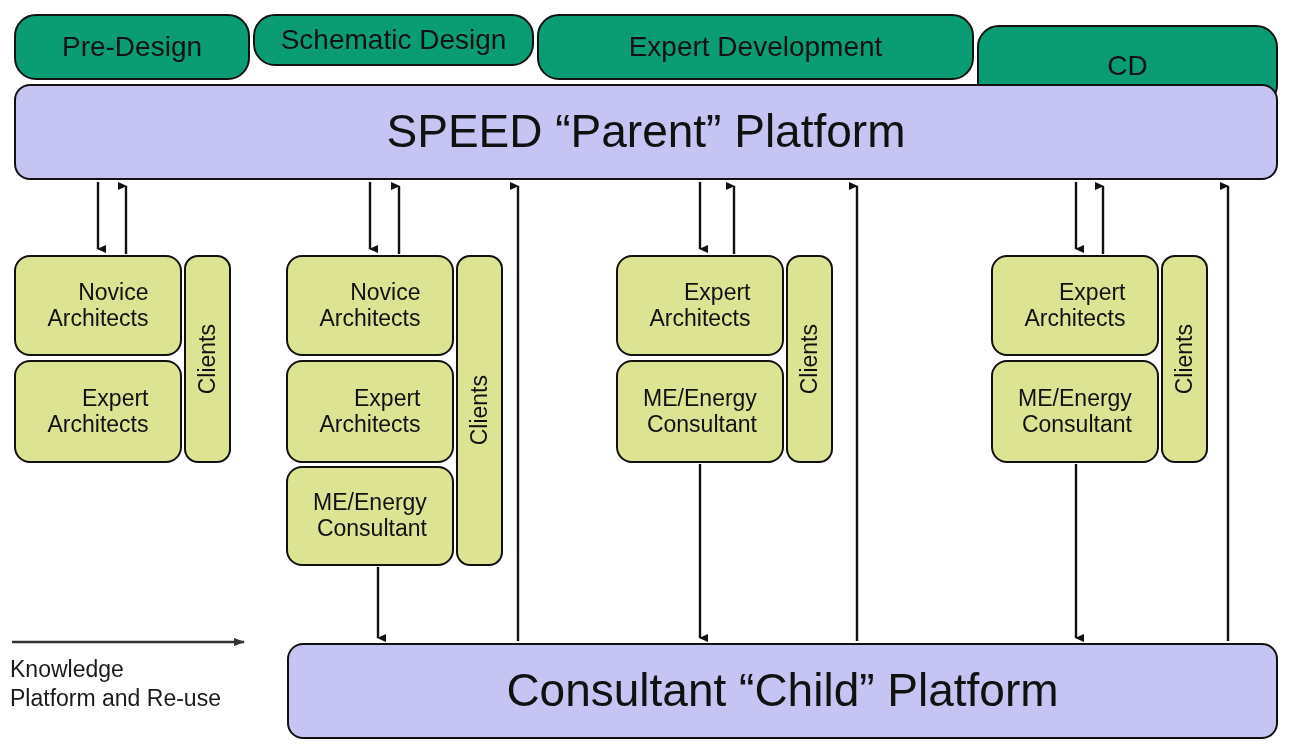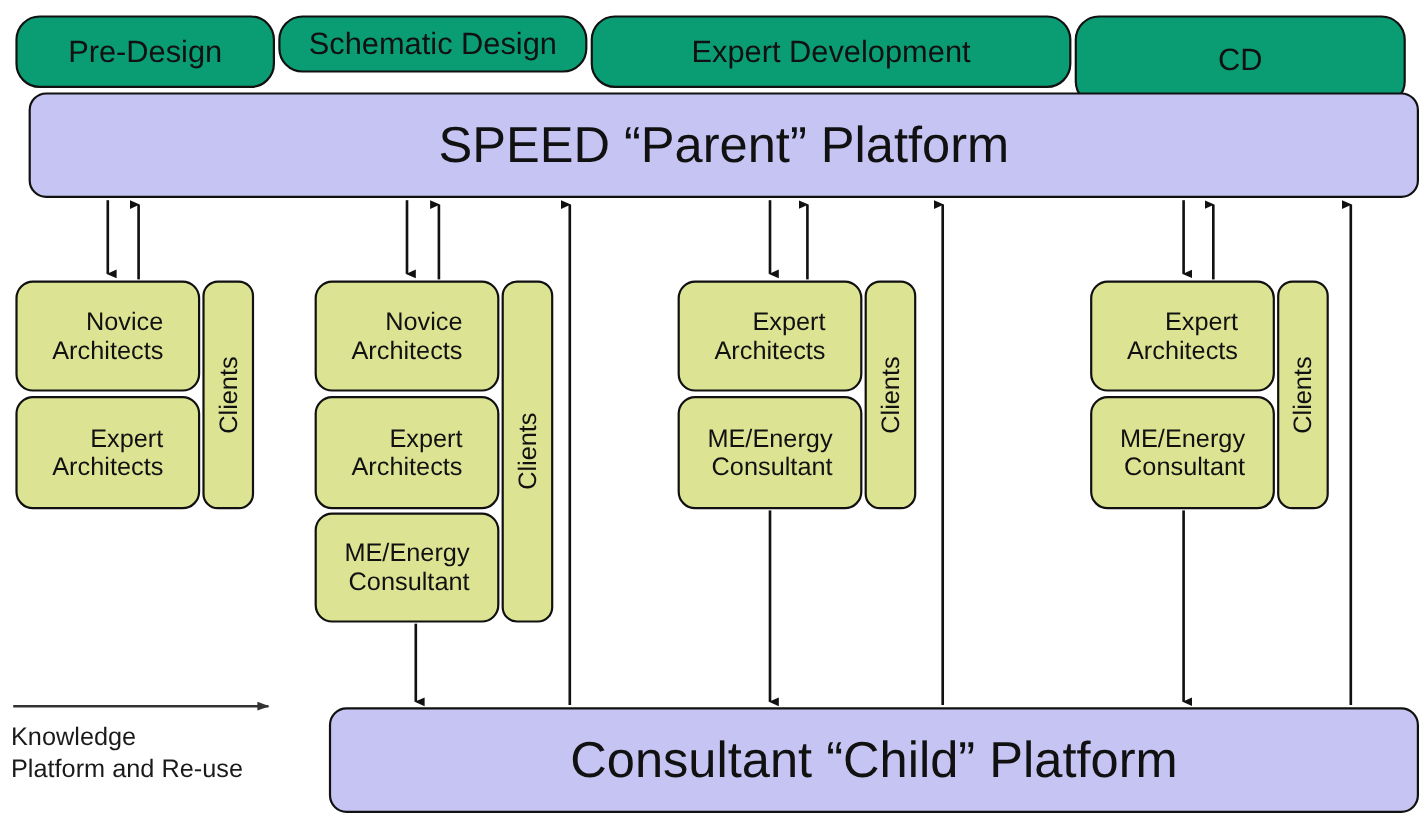--- a/index.html
+++ b/index.html
@@ -26,21 +26,20 @@
   .phase{
     background:#0a9d74;
     color:#111111;
     font-size:28px;
     border-radius:22px;
   }
   .platform{
     background:#c5c4f2;
     color:#111111;
     border-radius:16px;
-    margin-left:12px;
   }
   .parent-platform{font-size:46px;}
   .child-platform{font-size:46px;}
   .role{
     background:#dce493;
     color:#111111;
     font-size:23px;
     border-radius:16px;
   }
   .role .lines{display:block;}
@@ -73,21 +72,21 @@
 
   <div class="node phase" style="left:14px;top:14px;width:236px;height:66px;">
     <span>Pre-Design</span>
   </div>
   <div class="node phase" style="left:253px;top:14px;width:281px;height:52px;">
     <span>Schematic Design</span>
   </div>
   <div class="node phase" style="left:537px;top:14px;width:437px;height:66px;">
     <span>Expert Development</span>
   </div>
-  <div class="node phase" style="left:977px;top:14px;width:301px;height:82px;">
+  <div class="node phase" style="left:977px;top:25px;width:301px;height:82px;">
     <span>CD</span>
   </div>
 
   <div class="node platform parent-platform" style="left:14px;top:84px;width:1264px;height:96px;">
     <span>SPEED “Parent” Platform</span>
   </div>
 
   <div class="node role" style="left:14px;top:255px;width:168px;height:101px;">
     <span class="lines">
       <span>Novice</span>

